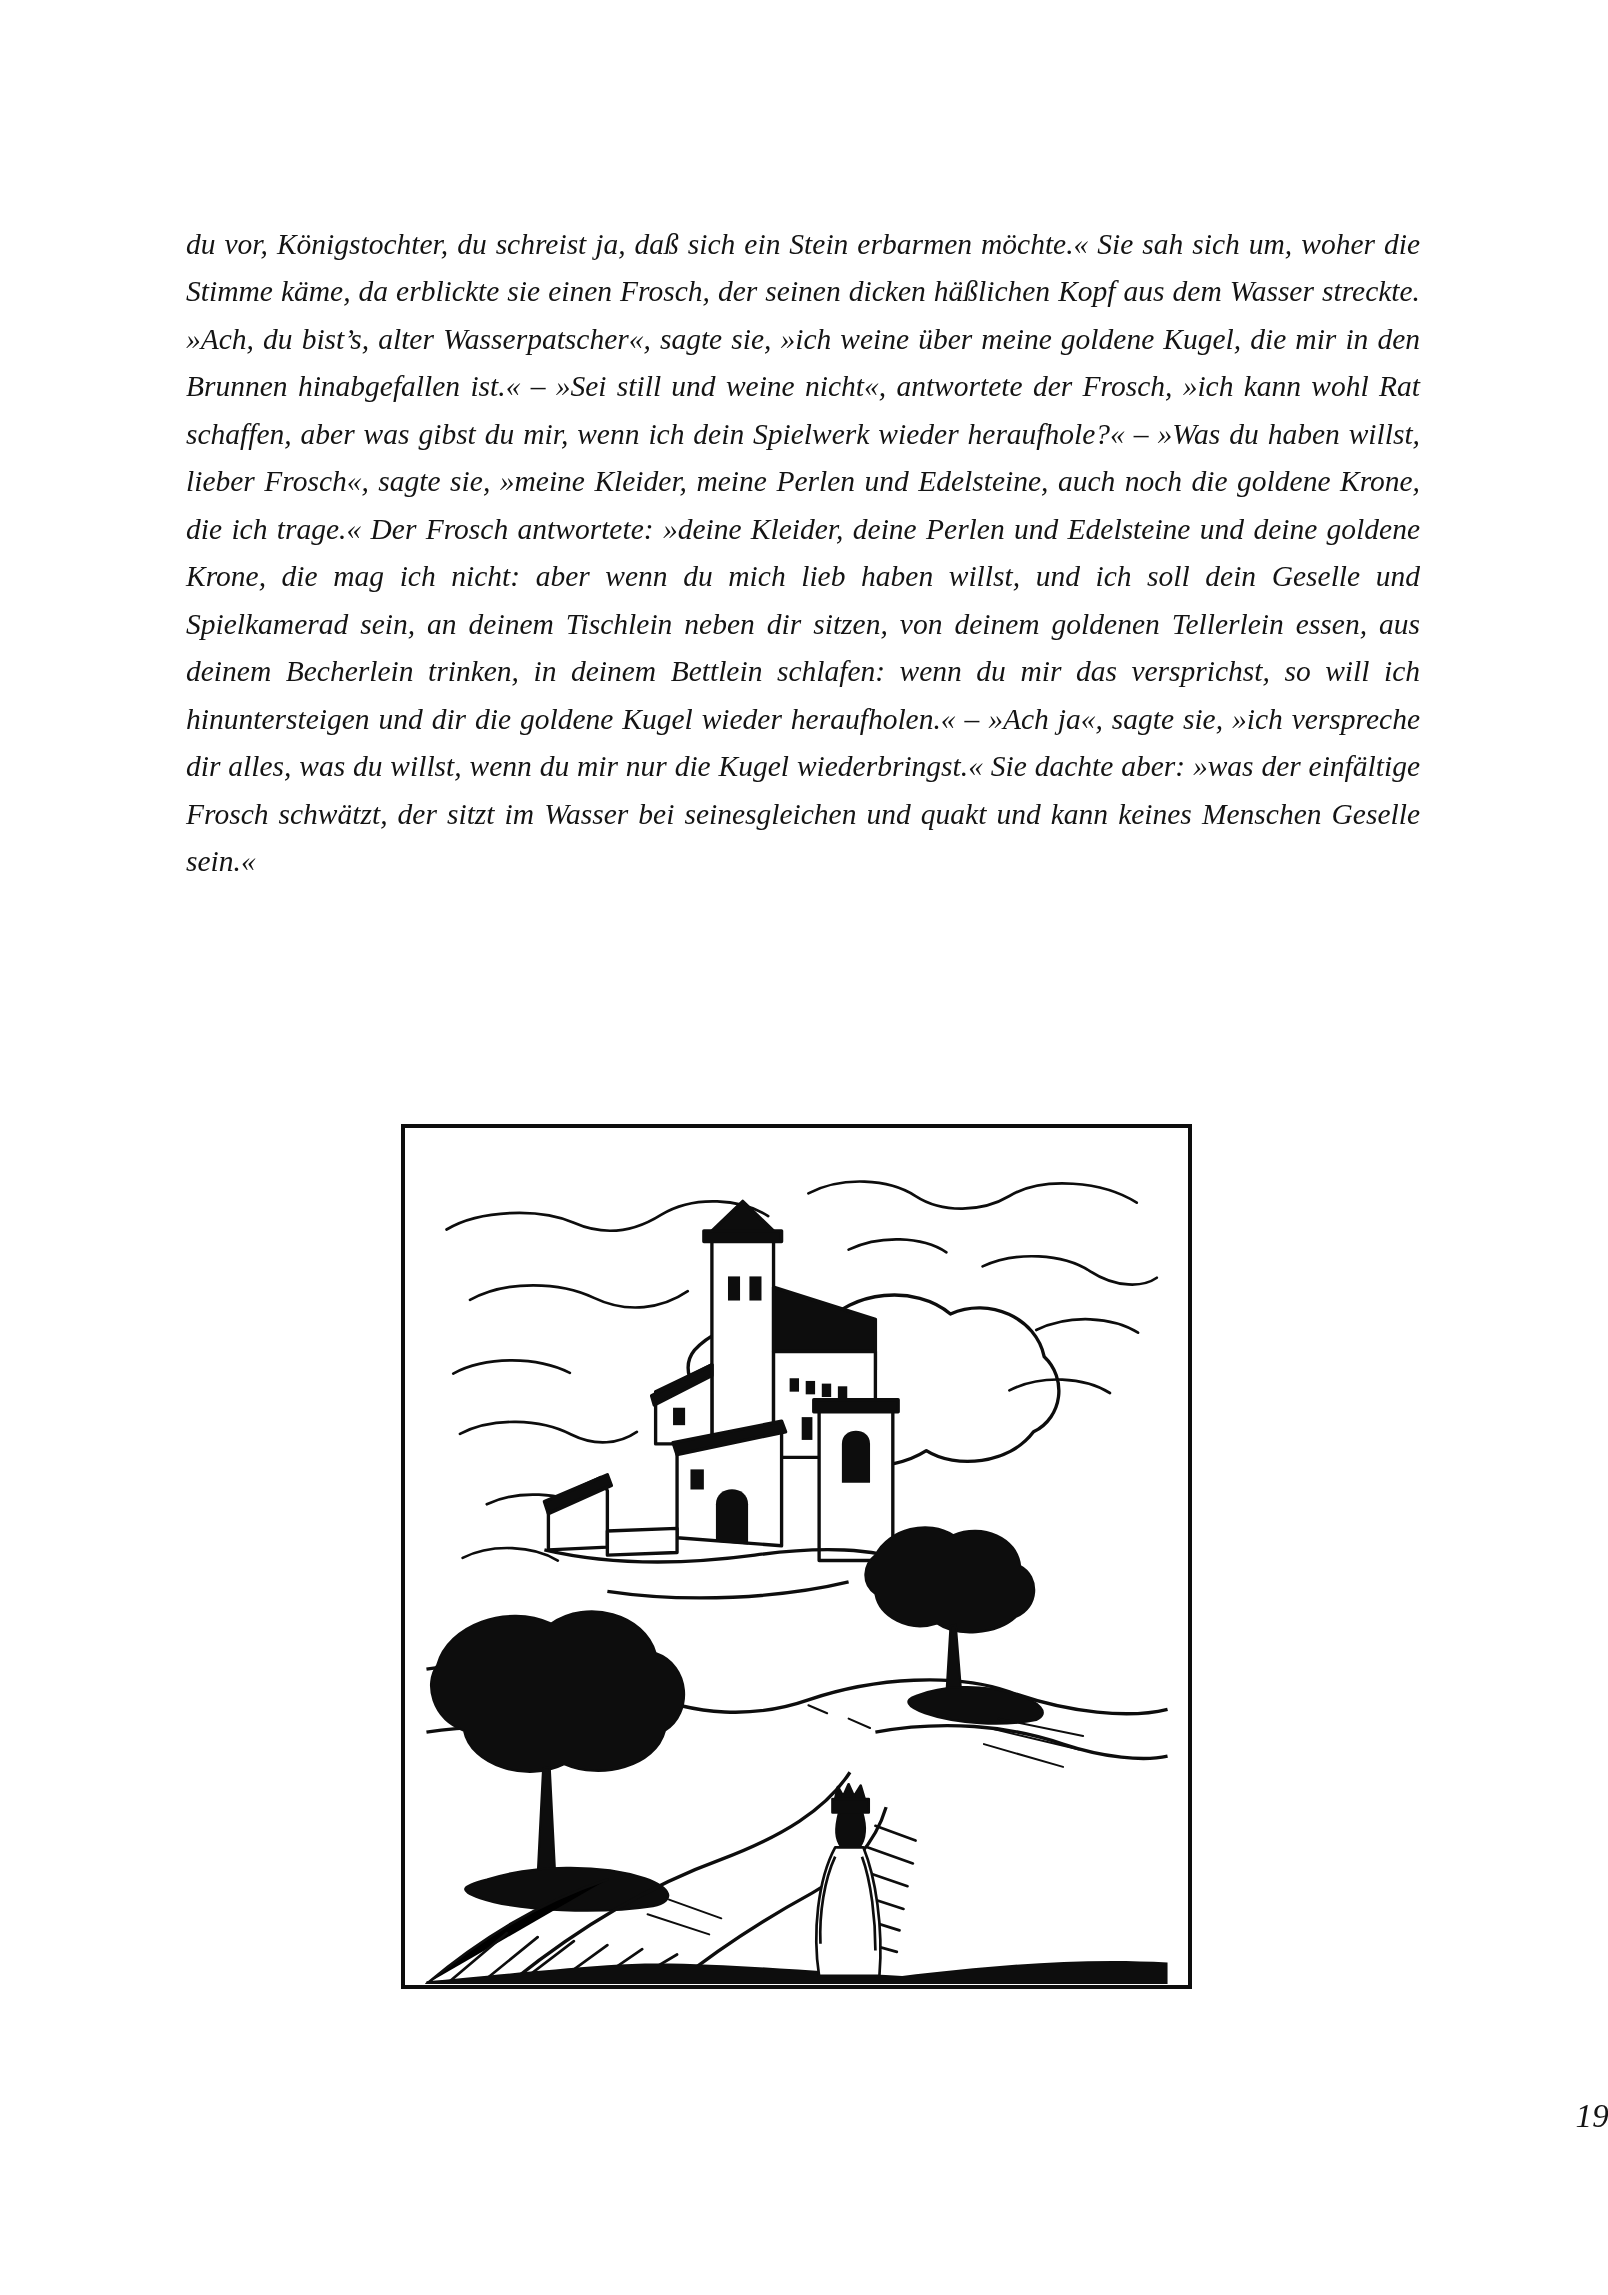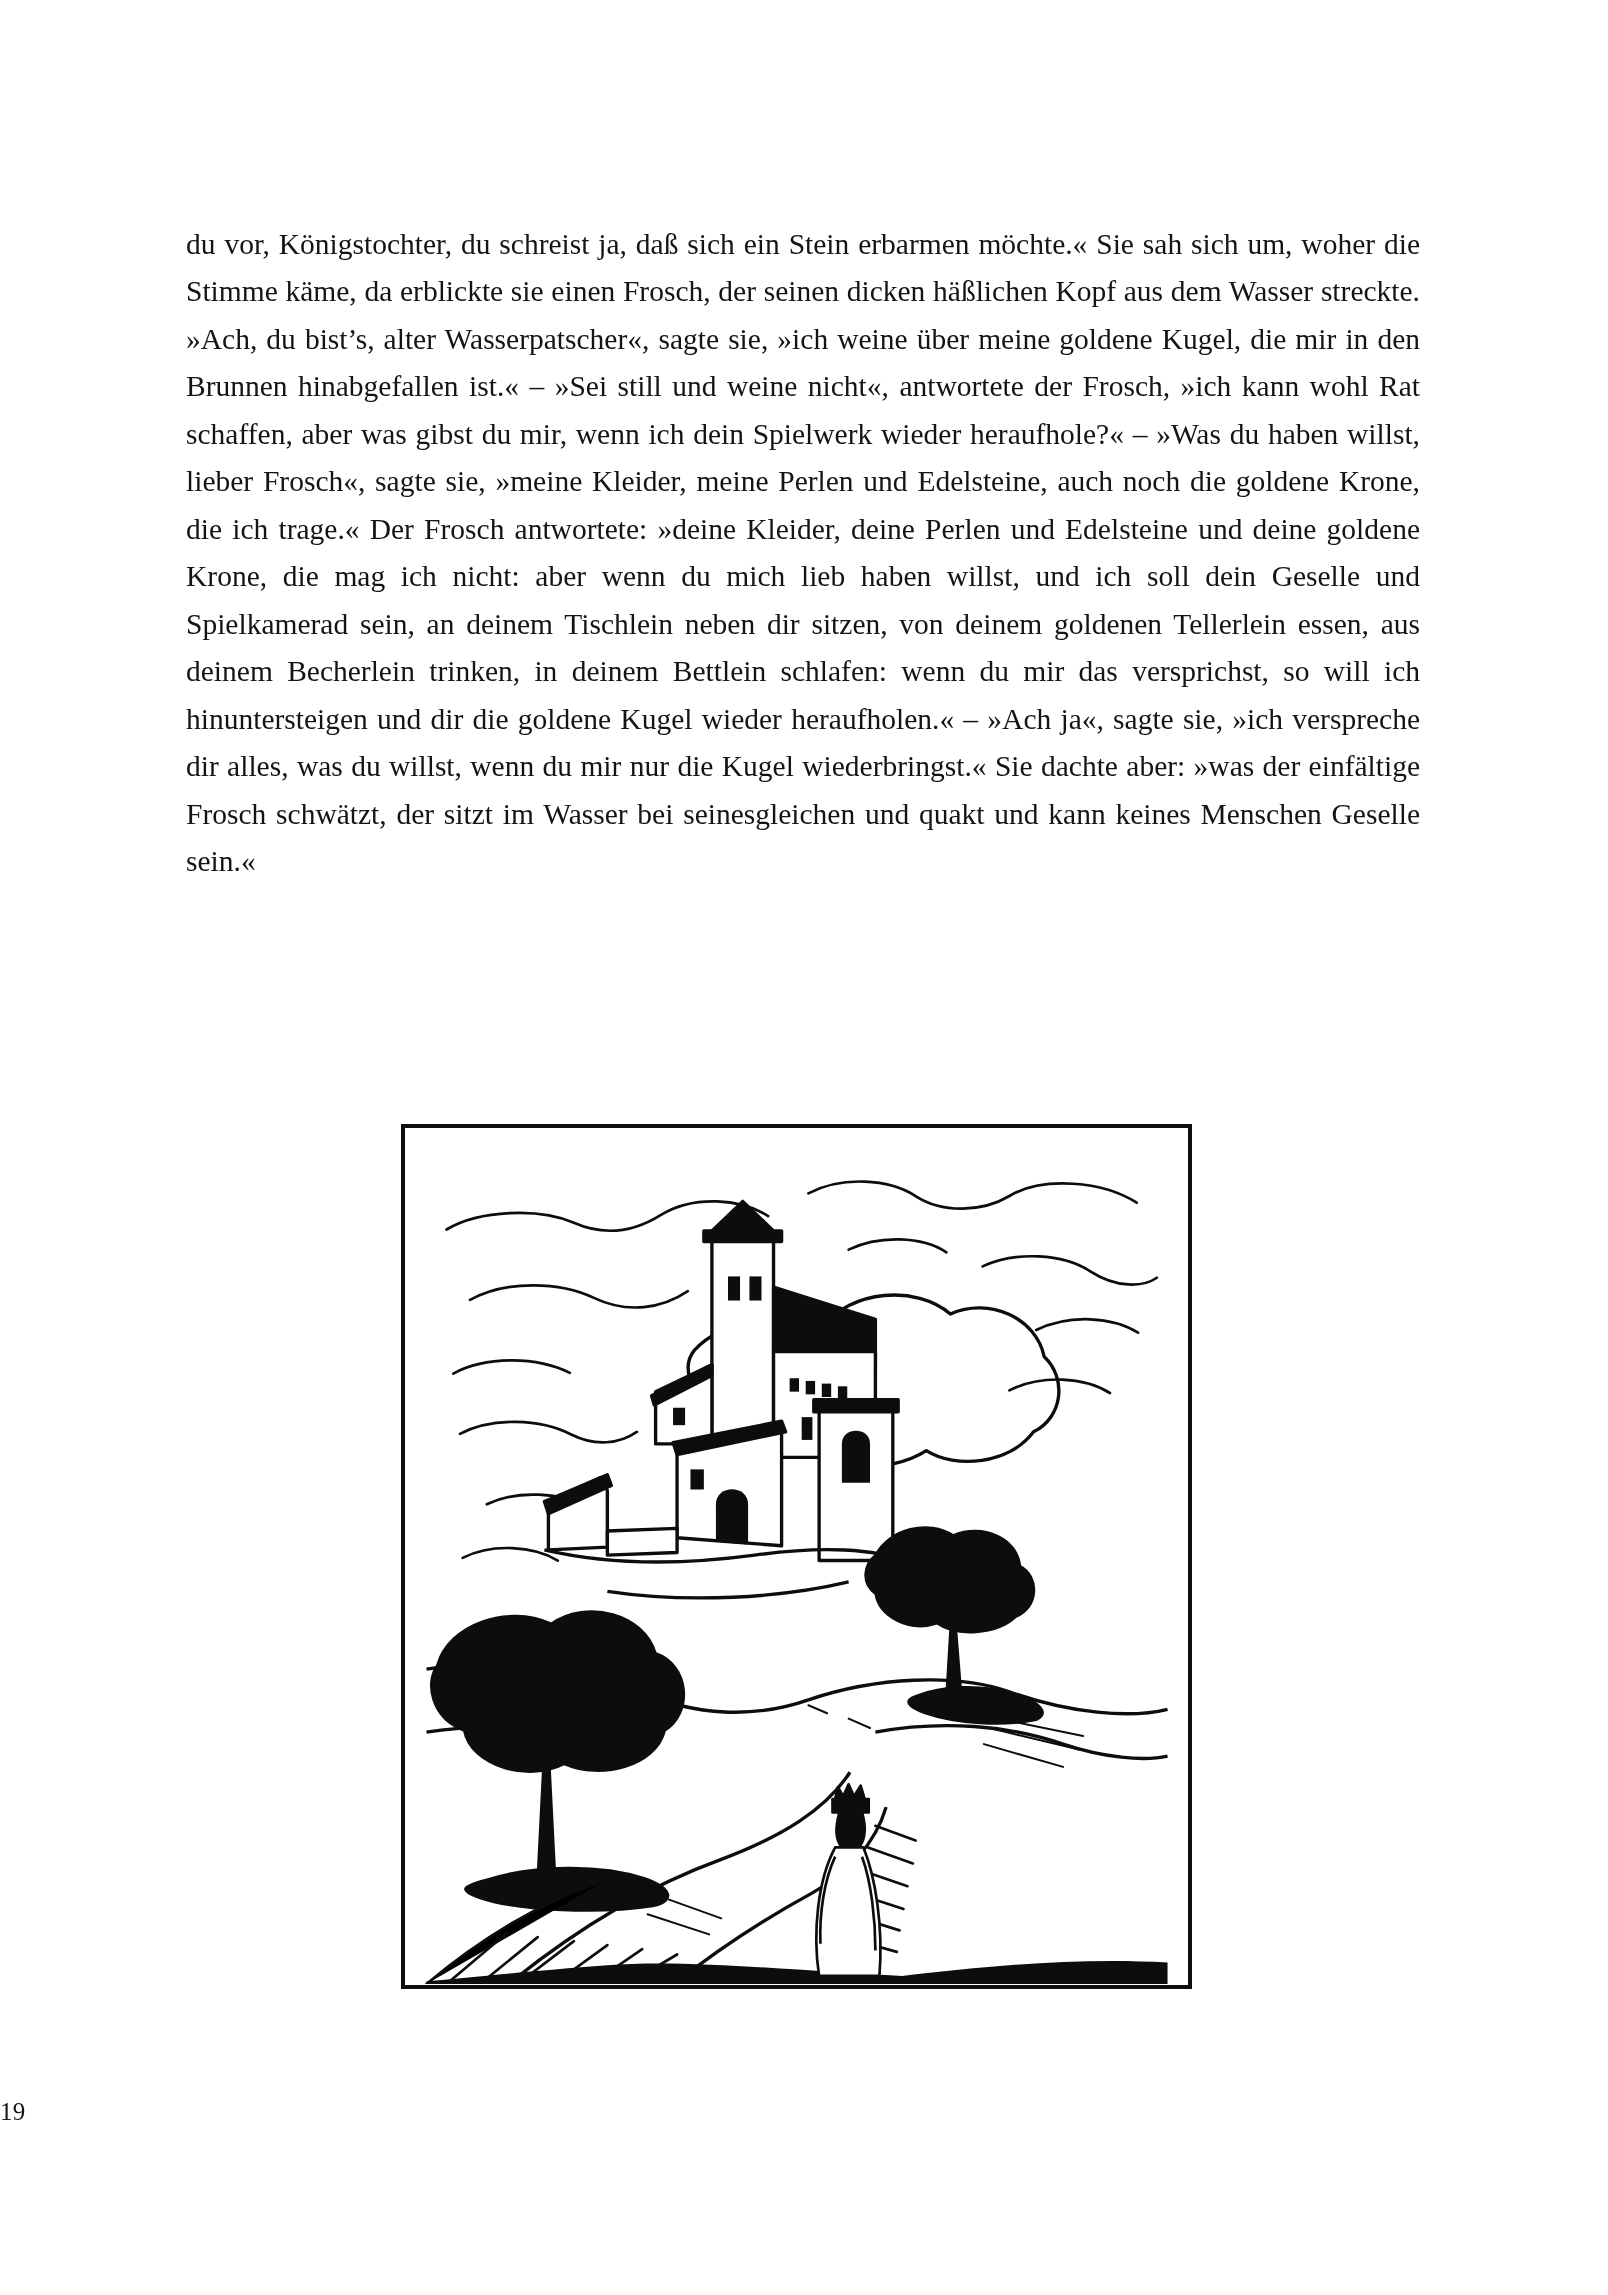--- a/index.html
+++ b/index.html
@@ -14,20 +14,21 @@
     color: #111111;
     position: relative;
     overflow: hidden;
   }
   .page {
     position: absolute;
     left: 0; top: 0;
     width: 1609px;
     height: 2283px;
     background: #ffffff;
+    font-style: italic;
   }
   .textblock {
     position: absolute;
     left: 186px;
     top: 221px;
     width: 1234px;
     font-size: 29.5px;
     line-height: 1.61;
     text-align: justify;
     text-justify: inter-word;
@@ -60,22 +61,22 @@
     top: 4.7px;
     width: 782px;
     height: 855px;
     display: block;
   }
   .folio {
     position: absolute;
     left: 0;
     top: 2098px;
     width: 1609px;
-    text-align: left;
-    font-size: 25px;
+    text-align: right;
+    font-size: 33px;
     color: #141414;
     letter-spacing: 0.3px;
   }
 </style>
 </head>
 <body>
 
 <div class="page">
 
   <div class="textblock">

